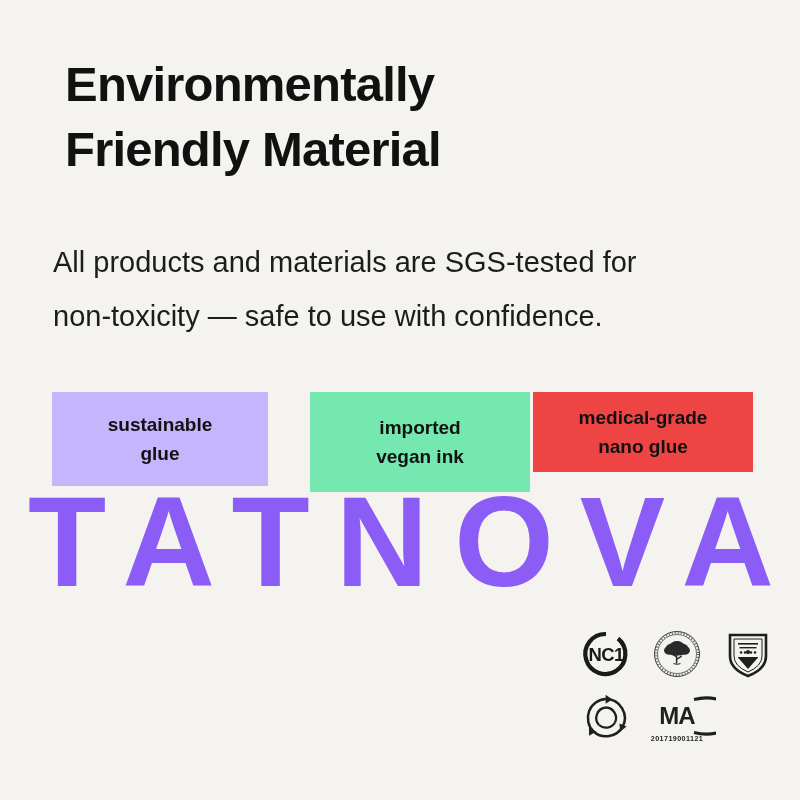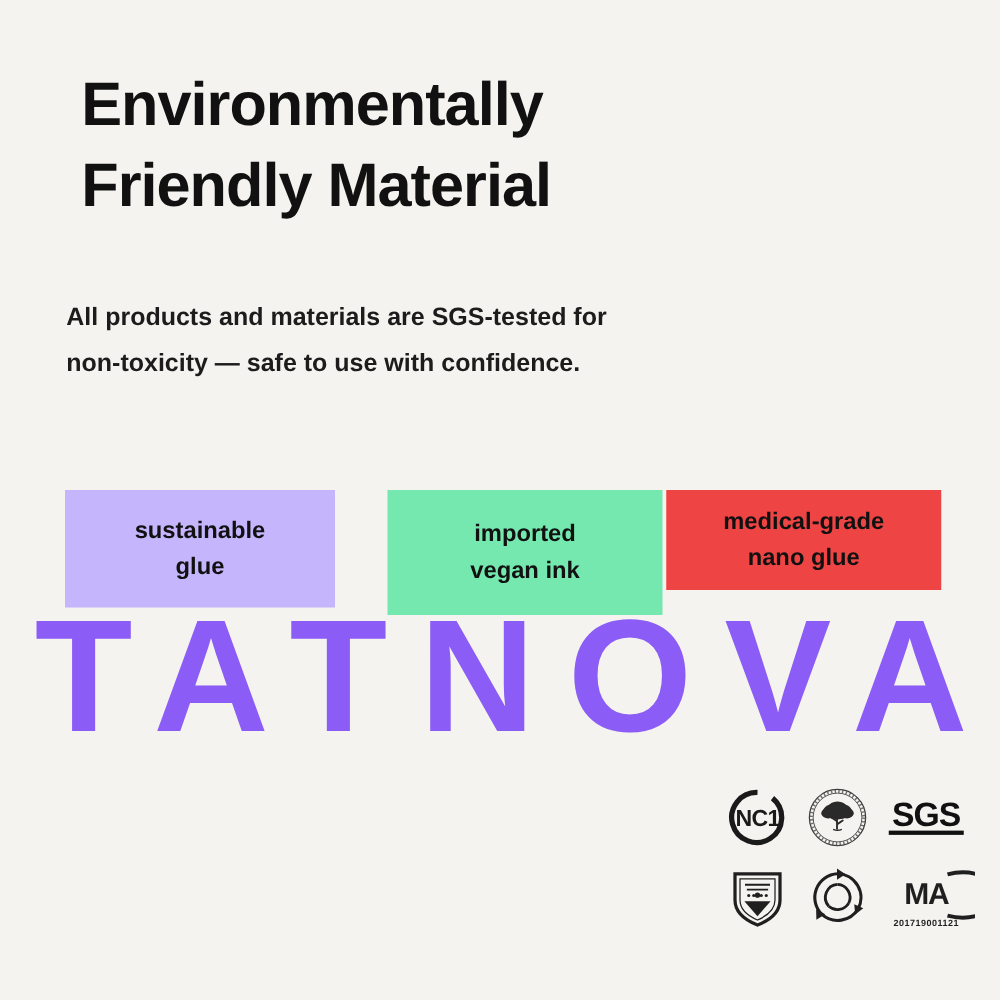--- a/index.html
+++ b/index.html
@@ -42,22 +42,22 @@
     letter-spacing:-0.8px;
     color:#111111;
     margin-left:12px;
   }
   .headline .line{ display:block; }
 
   .subtitle{
     position:absolute;
     left:53px; top:236px;
     width:620px;
-    font-size:20px;
-    font-weight:700;
+    font-size:29px;
+    font-weight:400;
     line-height:1.85;
     color:#1c1c1c;
   }
   .subtitle .line{ display:block; }
 
   
   .chips{
     position:absolute;
     left:52px; top:392px;
     width:700px; height:100px;
@@ -149,26 +149,20 @@
           <ellipse cx="25" cy="20" rx="11.5" ry="6.6"></ellipse>
           <ellipse cx="17.5" cy="21.5" rx="5.5" ry="4.2"></ellipse>
           <ellipse cx="32.5" cy="21.5" rx="5.5" ry="4.2"></ellipse>
           <ellipse cx="25" cy="16.5" rx="7" ry="4.4"></ellipse>
         </g>
         <path d="M24.6 23 L24.6 34 M24.6 28 L20.5 25.2 M24.6 30.5 L29.2 27.4" stroke="#2a2a2a" stroke-width="1.5" fill="none" stroke-linecap="round"></path>
         <path d="M21.5 34.5 Q25 36 28.5 34.5" stroke="#2a2a2a" stroke-width="1.1" fill="none"></path>
       </svg>
     </div>
 
-    <div class="cert">
-      <svg width="64" height="46" viewBox="0 0 64 46">
-        <text x="32" y="30" text-anchor="middle" font-family="Liberation Sans, sans-serif" font-size="27" font-weight="700" fill="#111" letter-spacing="-0.8">SGS</text>
-        <rect x="2" y="33.5" width="60" height="3.4" fill="#111"></rect>
-      </svg>
-    </div>
 
     <div class="cert">
       <svg width="46" height="50" viewBox="0 0 46 50">
         <path d="M5 6 H41 V27 Q41 40 23 47 Q5 40 5 27 Z" fill="none" stroke="#1f1f1f" stroke-width="2.6"></path>
         <path d="M9 10 H37 V27 Q37 37 23 43 Q9 37 9 27 Z" fill="none" stroke="#1f1f1f" stroke-width="1"></path>
         <rect x="13" y="14" width="20" height="1.6" fill="#1f1f1f"></rect>
         <rect x="14.5" y="18" width="17" height="1.4" fill="#1f1f1f"></rect>
         <g fill="#1f1f1f">
           <circle cx="16" cy="23.4" r="1.25"></circle>
           <circle cx="20" cy="23.4" r="1.25"></circle>

